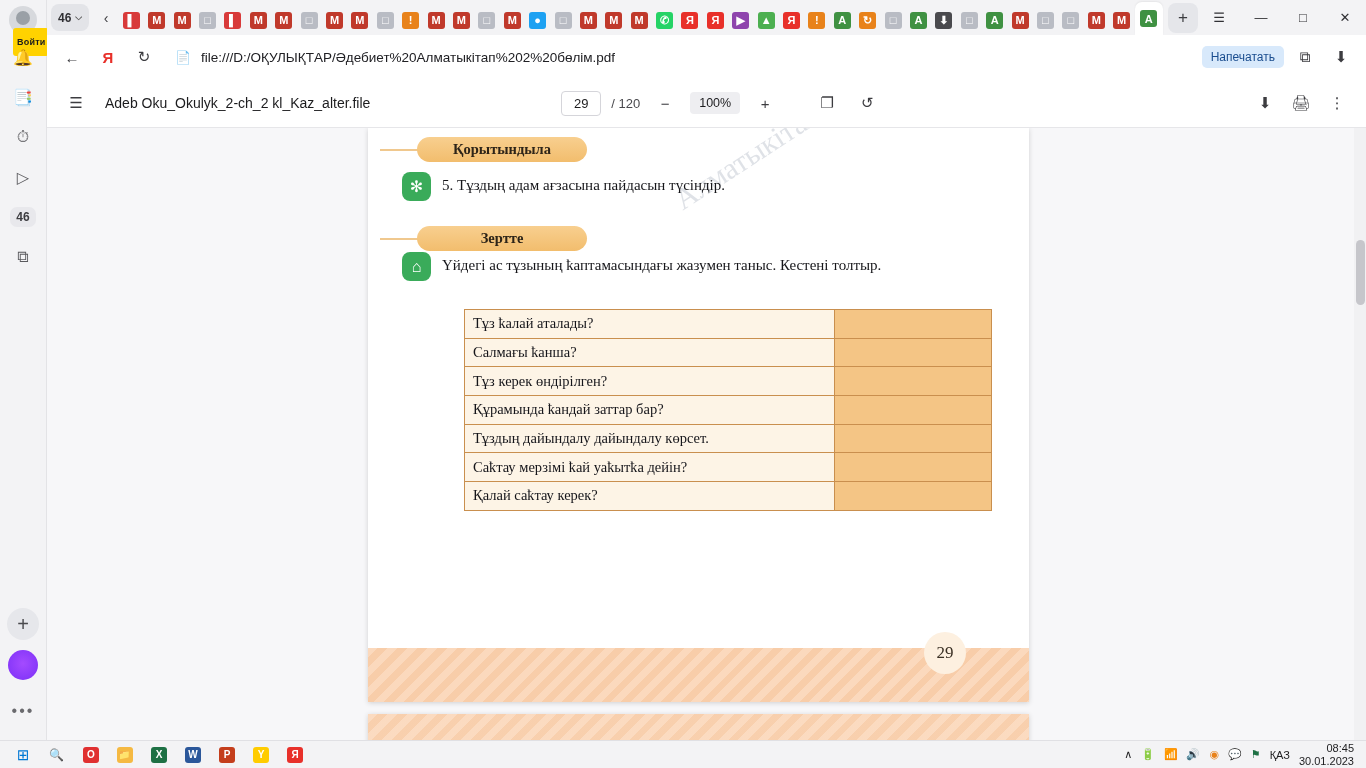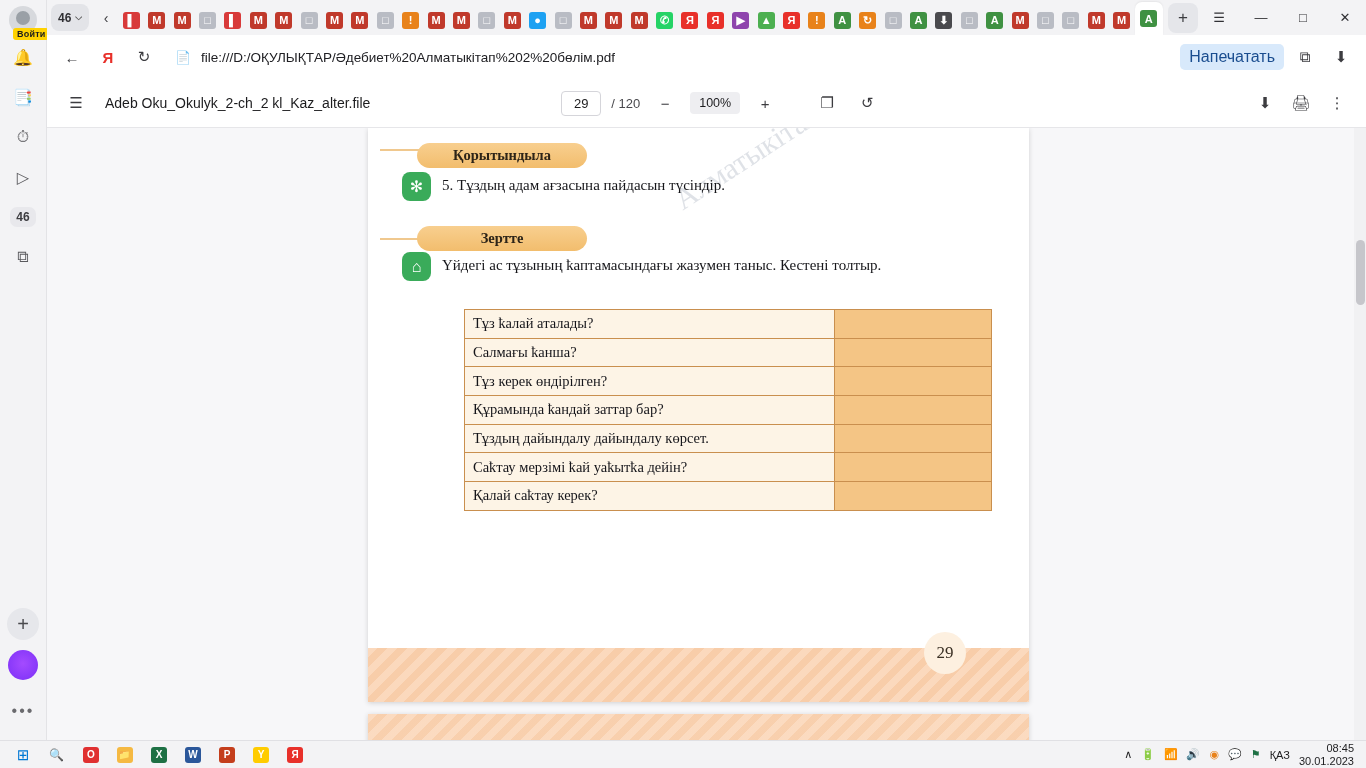--- a/index.html
+++ b/index.html
@@ -28,21 +28,21 @@
     width: 28px; height: 28px; border-radius: 50%;
     background: #d7d9dd; position: relative; margin-top: 2px;
   }
   .lb-avatar:after{
     content:""; position:absolute; left:7px; top:5px; width:14px; height:14px;
     border-radius:50%; background:#9aa0a6;
   }
   .voity {
     position: absolute; left: 4px; top: 22px;
     background: #ffd200; color: #1c1c1c; font-size: 9px; font-weight: bold;
-    padding: 1px 4px; border-radius: 3px; letter-spacing: .2px;
+    padding: 9px 4px; border-radius: 3px; letter-spacing: .2px;
   }
   .lb-badge {
     background: #e8e8ec; color: #3c3c40; font-size: 12px; font-weight: 600;
     border-radius: 7px; padding: 3px 6px;
   }
   .lb-plus {
     width: 32px; height: 32px; border-radius: 50%; background: #e6e7eb;
     color: #4a4a4e; font-size: 20px; display: flex; align-items: center; justify-content: center;
   }
   .lb-circ {
@@ -89,21 +89,21 @@
     background: #fff; display: flex; align-items: center; padding: 0 10px; gap: 6px;
   }
   .tb-btn { width: 30px; height: 30px; display: flex; align-items: center; justify-content: center;
     color: #3c3c40; font-size: 15px; border-radius: 6px; }
   .addrbar {
     flex: 1; height: 32px; display: flex; align-items: center; gap: 8px;
     padding: 0 8px; border-radius: 6px;
   }
   .addr-text { font-size: 13.5px; color: #202024; white-space: nowrap; overflow: hidden; text-overflow: ellipsis; }
   .print-chip {
-    background: #d8e9fb; color: #1a4d8f; font-size: 16px; border-radius: 5px;
+    background: #d8e9fb; color: #1a4d8f; font-size: 12px; border-radius: 5px;
     padding: 4px 9px; white-space: nowrap;
   }
 
   
   .pdfbar {
     position: absolute; left: 47px; top: 79px; width: 1319px; height: 49px;
     background: #fff; border-bottom: 1px solid #e6e6e9;
     display: flex; align-items: center; padding: 0 14px; gap: 14px;
   }
   .pdf-title { font-size: 14px; color: #1c1c1e; }
@@ -382,21 +382,21 @@
       <div class="tb-btn">⋮</div>
     </div>
   </div>
 
   <div class="viewer">
     <div class="page">
 
       <div class="watermark">Алматыкітап баспасы</div>
 
       <div class="ribbon-line" style="left:12px; top:21px; width:40px;"></div>
-      <div class="ribbon" style="left:49px; top:15px; width:170px;">Қорытындыла</div>
+      <div class="ribbon" style="left:49px; top:9px; width:170px;">Қорытындыла</div>
       <div class="badge-icon" style="left:34px; top:44px; background:#3aab5a;">✻</div>
       <div class="task-text" style="left:74px; top:48px; width:520px;">5. Тұздың адам ағзасына пайдасын түсіндір.</div>
 
       <div class="ribbon-line" style="left:12px; top:110px; width:40px;"></div>
       <div class="ribbon" style="left:49px; top:98px; width:170px;text-align:center;">Зертте</div>
       <div class="badge-icon" style="left:34px; top:124px; background:#3aab5a;">⌂</div>
       <div class="task-text" style="left:74px; top:128px; width:554px; text-align:justify;">Үйдегі ас тұзының ҟаптамасындағы жазумен таныс. Кестені толтыр.</div>
 
       <table class="qtable">
         <tbody id="qtable-body">

